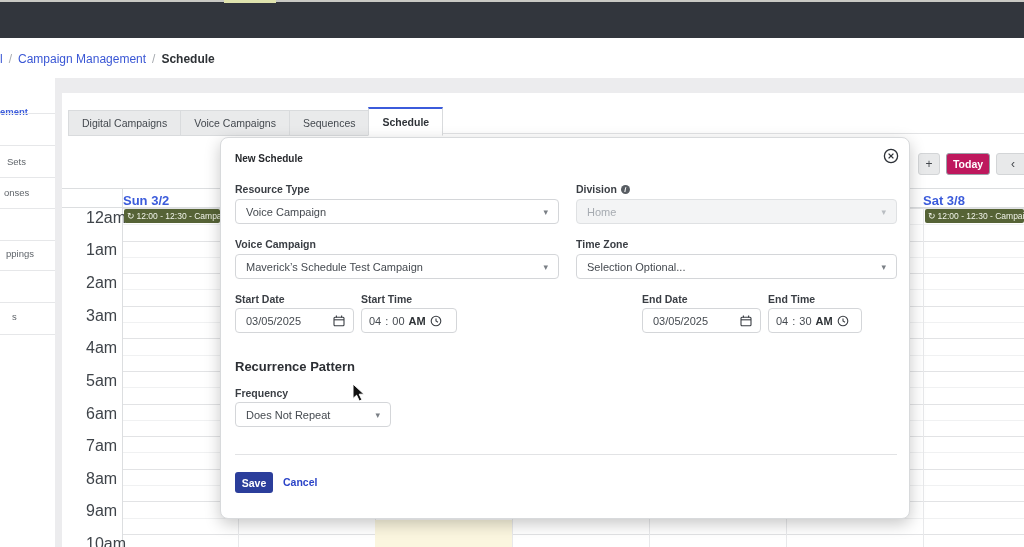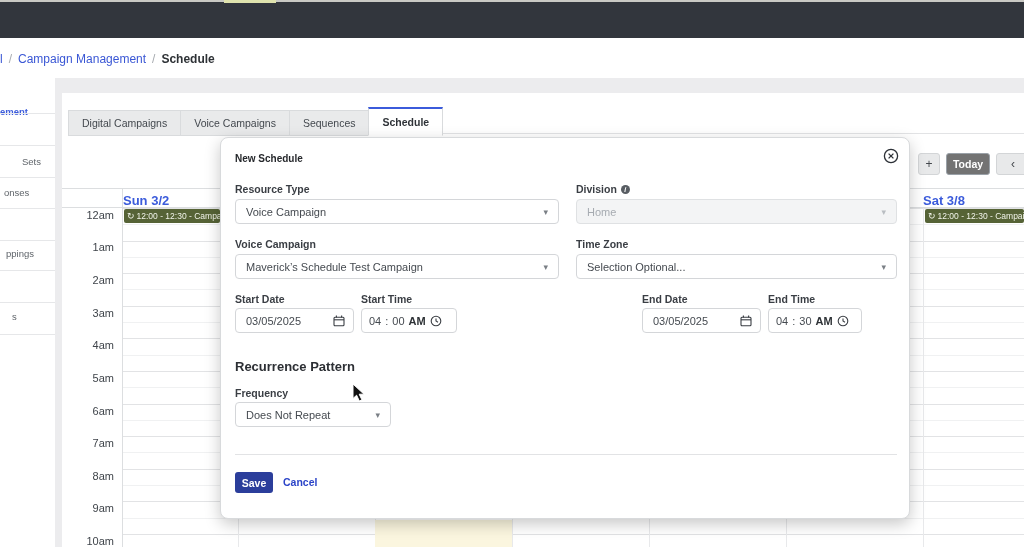--- a/index.html
+++ b/index.html
@@ -47,33 +47,33 @@
   .tab { height:26px; padding:0 13px; background:#e9eaeb; border:1px solid #d9dbdd;
     display:flex; align-items:center; font-size:10.5px; color:#43484e; cursor:pointer; margin-right:-1px; }
   .tab.active { background:#fff; border-top:2px solid #3b5bdb; border-bottom:1px solid #fff;
     height:29px; color:#2f3338; font-weight:bold; z-index:4; }
   .tab-underline { left:68px; top:133px; width:956px; height:1px; background:#e2e3e5; z-index:2; }
 
   
   .cal-title { left:66px; top:148px; font-size:17px; font-weight:bold; color:#26282b; }
   .hdr-btn { top:153px; height:22px; border:1px solid #d3d5d7; border-radius:3px; background:#e8e9ea;
     color:#43474c; font-size:12px; display:flex; align-items:center; justify-content:center; cursor:pointer; }
-  .hdr-btn.today { background:#737373; border-color:#9aa1a8; color:#fff; font-size:10.5px; font-weight:bold; }
+  .hdr-btn.today { background:#be185d; border-color:#9aa1a8; color:#fff; font-size:10.5px; font-weight:bold; }
 
   
   .grid { left:62px; top:188px; width:962px; height:359px; border-top:1px solid #dcdee0; z-index:1; }
   .gutter-border { position:absolute; left:60px; top:0; width:1px; height:359px; background:#dcdee0; }
   .day-header { position:absolute; top:4px; font-size:13px; font-weight:bold; color:#3b5bdb; text-align:left; }
   .head-border { position:absolute; left:0; top:18px; width:962px; height:1px; background:#dcdee0; }
   .grid-lines { position:absolute; left:61px; top:19px; width:901px; height:340px;
     background-image:
       repeating-linear-gradient(to bottom, #e2e3e5 0px, #e2e3e5 1px, transparent 1px, transparent 32.6px),
       repeating-linear-gradient(to bottom, transparent 0px, transparent 16.3px, #f0f1f2 16.3px, #f0f1f2 17.3px, transparent 17.3px, transparent 32.6px); }
   .vline { position:absolute; top:19px; width:1px; height:340px; background:#e8e9eb; }
-  .time-label { position:absolute; width:52px; text-align:right; font-size:11px; color:#3f444a;padding-left:24px; }
+  .time-label { position:absolute; width:52px; text-align:right; font-size:16px; color:#3f444a;padding-left:24px; }
   .today-col { position:absolute; left:313px; top:331px; width:137px; height:28px; background:#fbf6df; }
   .event { position:absolute; top:20px; height:14px; background:#566336; border-radius:2px;
     color:#f2f4ea; font-size:8.5px; line-height:14px; white-space:nowrap; overflow:hidden;
     padding-left:3px; display:flex; align-items:center; gap:2px; cursor:pointer; }
   .refresh-glyph { font-size:9px; }
 
   
   .modal { left:220px; top:137px; width:690px; height:382px; background:#fff;
     border:1px solid #d8dadc; border-radius:8px; box-shadow:0 5px 16px rgba(0,0,0,.22); z-index:30; }
   .modal-close { position:absolute; right:10px; top:10px; width:16px; height:16px; cursor:pointer; }
@@ -148,21 +148,21 @@
   </div>
 
   <div class="abs bg-gray-h"></div>
   <div class="abs bg-gray-v"></div>
   <div class="abs sidebar-card"></div>
   <div class="abs main-card"></div>
 
   <div class="abs side-item active" style="left:0; top:106px;">ement</div>
   <div class="abs side-div" style="left:0; top:113px;"></div>
   <div class="abs side-div" style="left:0; top:145px;"></div>
-  <div class="abs side-item" style="left:22px; top:156px;">Sets</div>
+  <div class="abs side-item" style="left:7px; top:156px;">Sets</div>
   <div class="abs side-div" style="left:0; top:177px;"></div>
   <div class="abs side-item" style="left:4px; top:187px;">onses</div>
   <div class="abs side-div" style="left:0; top:208px;"></div>
   <div class="abs side-div" style="left:0; top:240px;"></div>
   <div class="abs side-item" style="left:6px; top:248px;">ppings</div>
   <div class="abs side-div" style="left:0; top:270px;"></div>
   <div class="abs side-div" style="left:0; top:302px;"></div>
   <div class="abs side-item" style="left:12px; top:311px;">s</div>
   <div class="abs side-div" style="left:0; top:334px;"></div>
 

